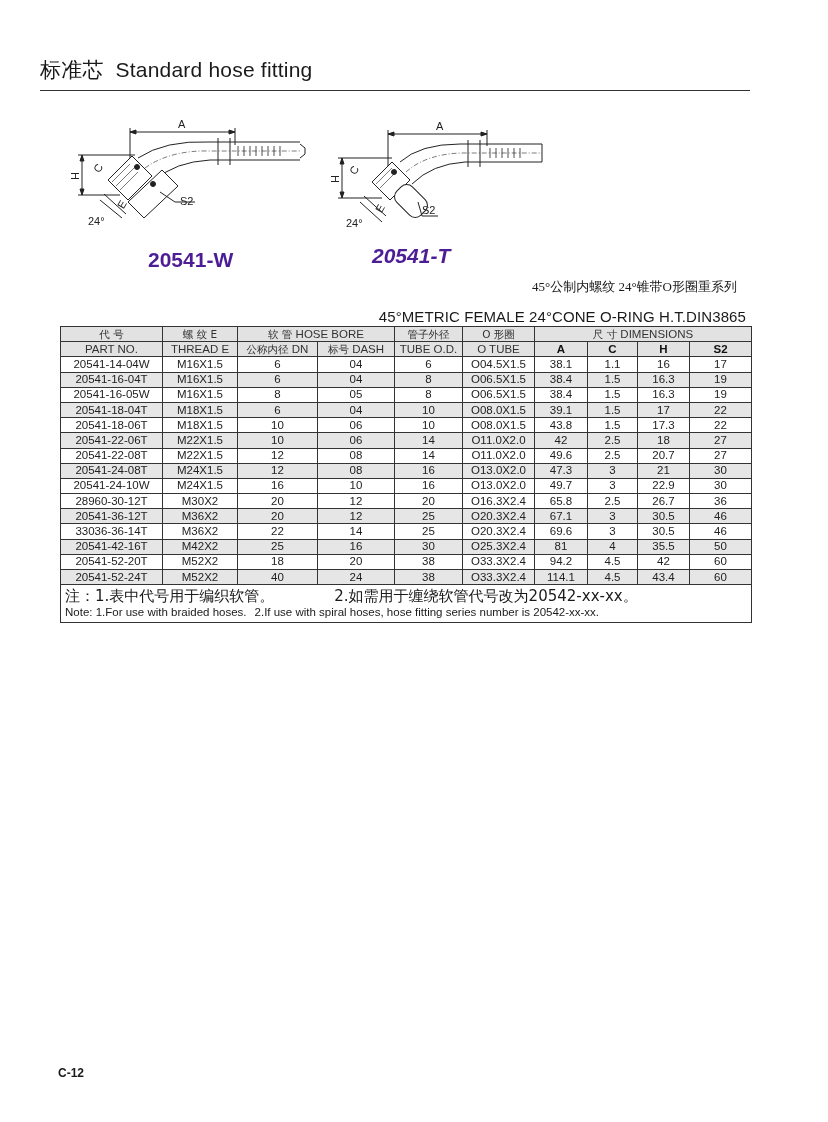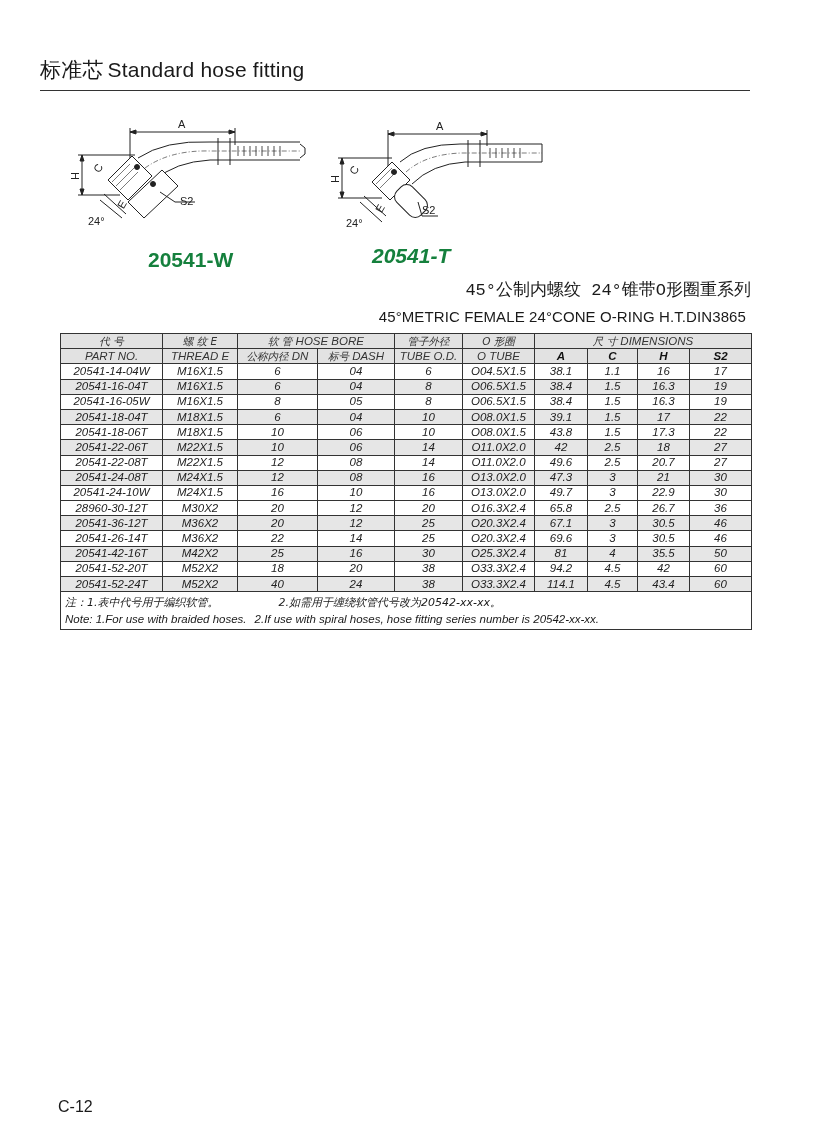--- a/index.html
+++ b/index.html
@@ -1,42 +1,42 @@
 <!DOCTYPE html>
 <html><head>
 <meta charset="utf-8">
 <style>
   html, body { margin: 0; padding: 0; background: #ffffff; }
   body { width: 828px; height: 1122px; position: relative; overflow: hidden;
          font-family: "Liberation Sans", "DejaVu Sans", sans-serif; color: #1a1a1a; }
   .page-title { position: absolute; left: 40px; top: 56px; font-size: 21px; letter-spacing: 0.2px; white-space: nowrap; }
-  .page-title .cn { font-family: Liberation Sans, sans-serif; margin-right: 4px; }
+  .page-title .cn { font-family: Liberation Sans, sans-serif; margin-right: 12px; }
   .title-rule { position: absolute; left: 40px; top: 90px; width: 710px; height: 1px; background: #333; }
 
   .drawing { position: absolute; }
   .drawing svg { display: block; }
-  .model-label { position: absolute; font-weight: bold; font-size: 21px; color: #15803d; white-space: nowrap; }
-
-  .series-cn { position: absolute; right: 77px; top: 278px; font-family: Liberation Mono, monospace; font-size: 17px; white-space: nowrap; }
+  .model-label { position: absolute; font-weight: bold; font-size: 21px; color: #4c1d95; white-space: nowrap; }
+
+  .series-cn { position: absolute; right: 91px; top: 278px; font-family: Liberation Serif, serif; font-size: 13px; white-space: nowrap; }
   .series-en { position: absolute; right: 82px; top: 308px; font-size: 15px; white-space: nowrap; letter-spacing: 0.1px; }
 
-  table.spec { position: absolute; left: 60px; top: 333px; width: 691px; border-collapse: collapse;
-               font-size: 11.5px; table-layout: fixed; border: 1.5px solid #333; font-style: italic; }
+  table.spec { position: absolute; left: 60px; top: 326px; width: 691px; border-collapse: collapse;
+               font-size: 11.5px; table-layout: fixed; border: 1.5px solid #333; }
   table.spec td, table.spec th { border: 1.2px solid #333; padding: 0; text-align: center; height: 14.2px; line-height: 13px; font-weight: normal; white-space: nowrap; overflow: hidden; }
   table.spec thead th { background: #e2e2e2; color: #333; }
   table.spec thead th .cn { font-family: "DejaVu Sans", sans-serif; font-size: 10.5px; }
   table.spec thead th.dim-sub { font-weight: bold; color: #111; background: #e2e2e2; }
   table.spec tbody tr.shade td { background: #e6e6e6; }
   table.spec tbody tr td { color: #222; }
   table.spec tfoot td { text-align: left; padding: 3px 4px 2px 4px; height: auto; line-height: 16px; font-size: 11.5px; background: #fff; white-space: normal; }
-  table.spec tfoot .cn { font-family: "DejaVu Sans", sans-serif; font-size: 11px; }
+  table.spec tfoot .cn { font-family: "DejaVu Sans", sans-serif; font-size: 15px; }
   .note-gap { display: inline-block; width: 60px; }
   .note-gap-en { display: inline-block; width: 8px; }
 
-  .page-number { position: absolute; left: 58px; top: 1066px; font-weight: normal; font-size: 16px; margin-top: 32px; }
+  .page-number { position: absolute; left: 58px; top: 1066px; font-weight: bold; font-size: 12px; }
 </style>
 </head>
 <body>
 
 <div class="page-title">
   <span class="cn">标准芯</span><span>Standard hose fitting</span>
 </div>
 <div class="title-rule"></div>
 
 <div class="drawing" style="left:60px; top:110px;">
@@ -311,21 +311,21 @@
         <td>20</td>
         <td>12</td>
         <td>25</td>
         <td>O20.3X2.4</td>
         <td>67.1</td>
         <td>3</td>
         <td>30.5</td>
         <td>46</td>
       </tr>
       <tr>
-        <td>20541-26-14T</td>
+        <td>33036-36-14T</td>
         <td>M36X2</td>
         <td>22</td>
         <td>14</td>
         <td>25</td>
         <td>O20.3X2.4</td>
         <td>69.6</td>
         <td>3</td>
         <td>30.5</td>
         <td>46</td>
       </tr>

